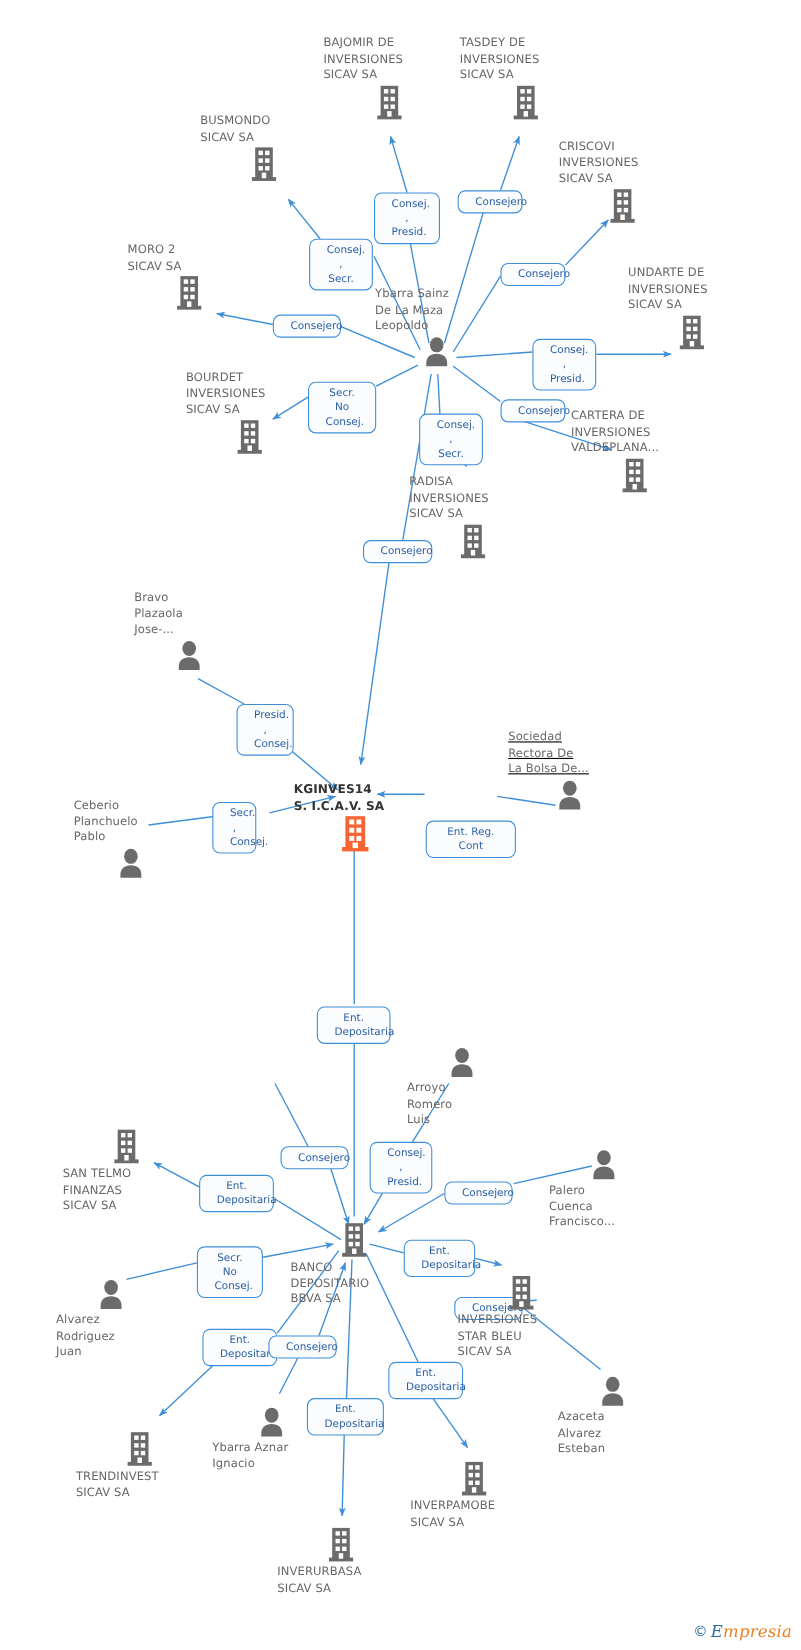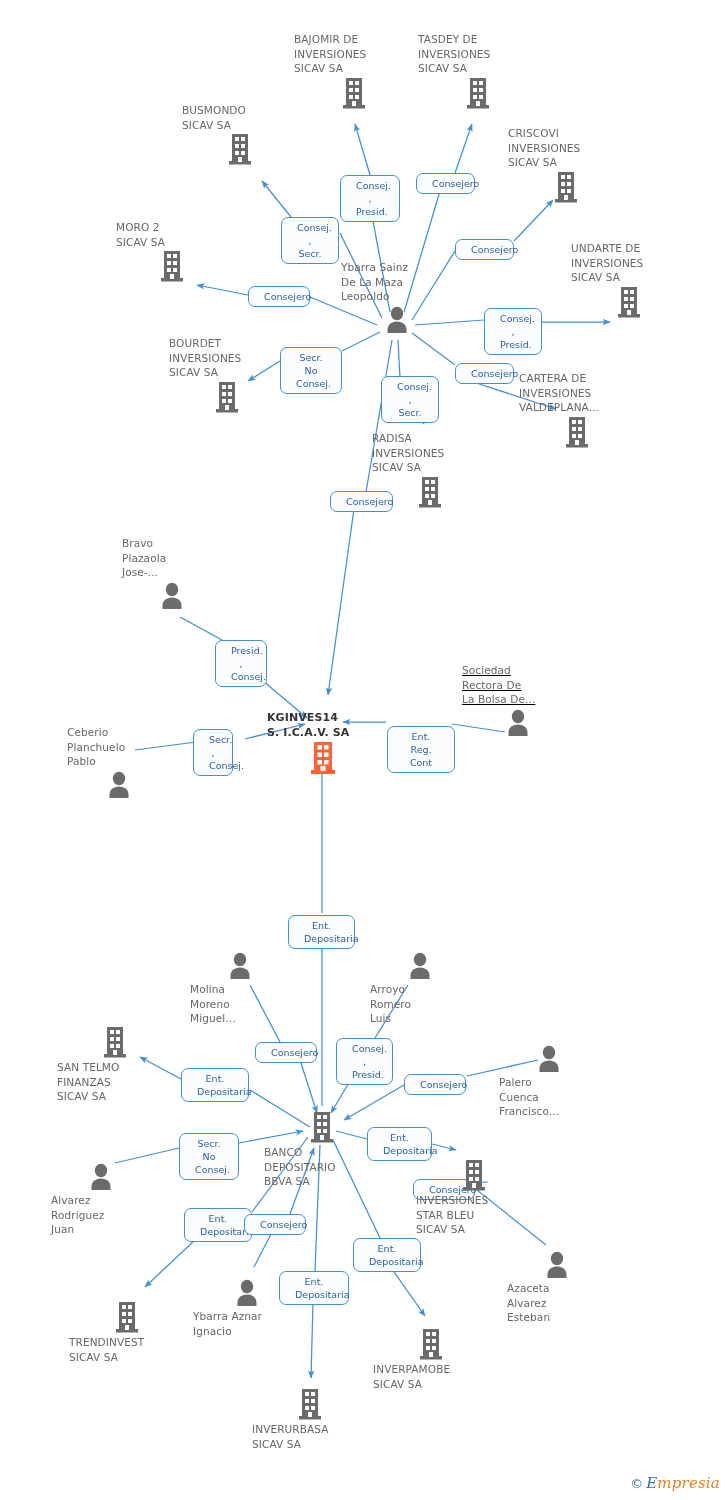--- a/index.html
+++ b/index.html
@@ -151,21 +151,21 @@
   <div class="chip" style="left:280px;top:347px;width:62px;">Secr.  No
 Consej.</div>
   <div class="chip" style="left:455px;top:363px;width:59px;">Consejero</div>
   <div class="chip" style="left:381px;top:376px;width:58px;">Consej. ,
 Secr.</div>
   <div class="chip" style="left:330px;top:491px;width:63px;">Consejero</div>
   <div class="chip" style="left:215px;top:640px;width:52px;">Presid. ,
 Consej.</div>
   <div class="chip" style="left:193px;top:729px;width:40px;">Secr. ,
 Consej.</div>
-  <div class="chip" style="left:387px;top:726px;width:68px;">Ent.  Reg.
+  <div class="chip" style="left:387px;top:746px;width:82px;">Ent.  Reg.
 Cont</div>
   <div class="chip" style="left:288px;top:915px;width:67px;">Ent.
 Depositaria</div>
   <div class="chip" style="left:255px;top:1042px;width:62px;">Consejero</div>
   <div class="chip" style="left:336px;top:1038px;width:57px;">Consej. ,
 Presid.</div>
   <div class="chip" style="left:404px;top:1074px;width:62px;">Consejero</div>
   <div class="chip" style="left:181px;top:1068px;width:68px;">Ent.
 Depositaria</div>
   <div class="chip" style="left:367px;top:1127px;width:65px;">Ent.
@@ -457,33 +457,20 @@
     <div class="icon-wrap">
       <svg width="30" height="30" viewBox="0 0 30 30">
           <g fill="#6b6b6b">
         <ellipse cx="15" cy="9.5" rx="6.2" ry="6.8"></ellipse>
         <path d="M15 17.5c-6 0-9.5 3.6-9.5 8.2V29h19v-3.3c0-4.6-3.5-8.2-9.5-8.2z"></path>
       </g>
         </svg>
     </div>
   </div>
 
-  <div class="node" style="left:190px;top:950px;width:100px;">
-    <div class="icon-wrap" style="margin-bottom:2px;">
-      <svg width="30" height="30" viewBox="0 0 30 30">
-          <g fill="#6b6b6b">
-        <ellipse cx="15" cy="9.5" rx="6.2" ry="6.8"></ellipse>
-        <path d="M15 17.5c-6 0-9.5 3.6-9.5 8.2V29h19v-3.3c0-4.6-3.5-8.2-9.5-8.2z"></path>
-      </g>
-        </svg>
-    </div>
-    <div class="label">Molina
-Moreno
-Miguel...</div>
-  </div>
 
   <div class="node" style="left:370px;top:950px;width:100px;">
     <div class="icon-wrap" style="margin-bottom:2px;">
       <svg width="30" height="30" viewBox="0 0 30 30">
           <g fill="#6b6b6b">
         <ellipse cx="15" cy="9.5" rx="6.2" ry="6.8"></ellipse>
         <path d="M15 17.5c-6 0-9.5 3.6-9.5 8.2V29h19v-3.3c0-4.6-3.5-8.2-9.5-8.2z"></path>
       </g>
         </svg>
     </div>

